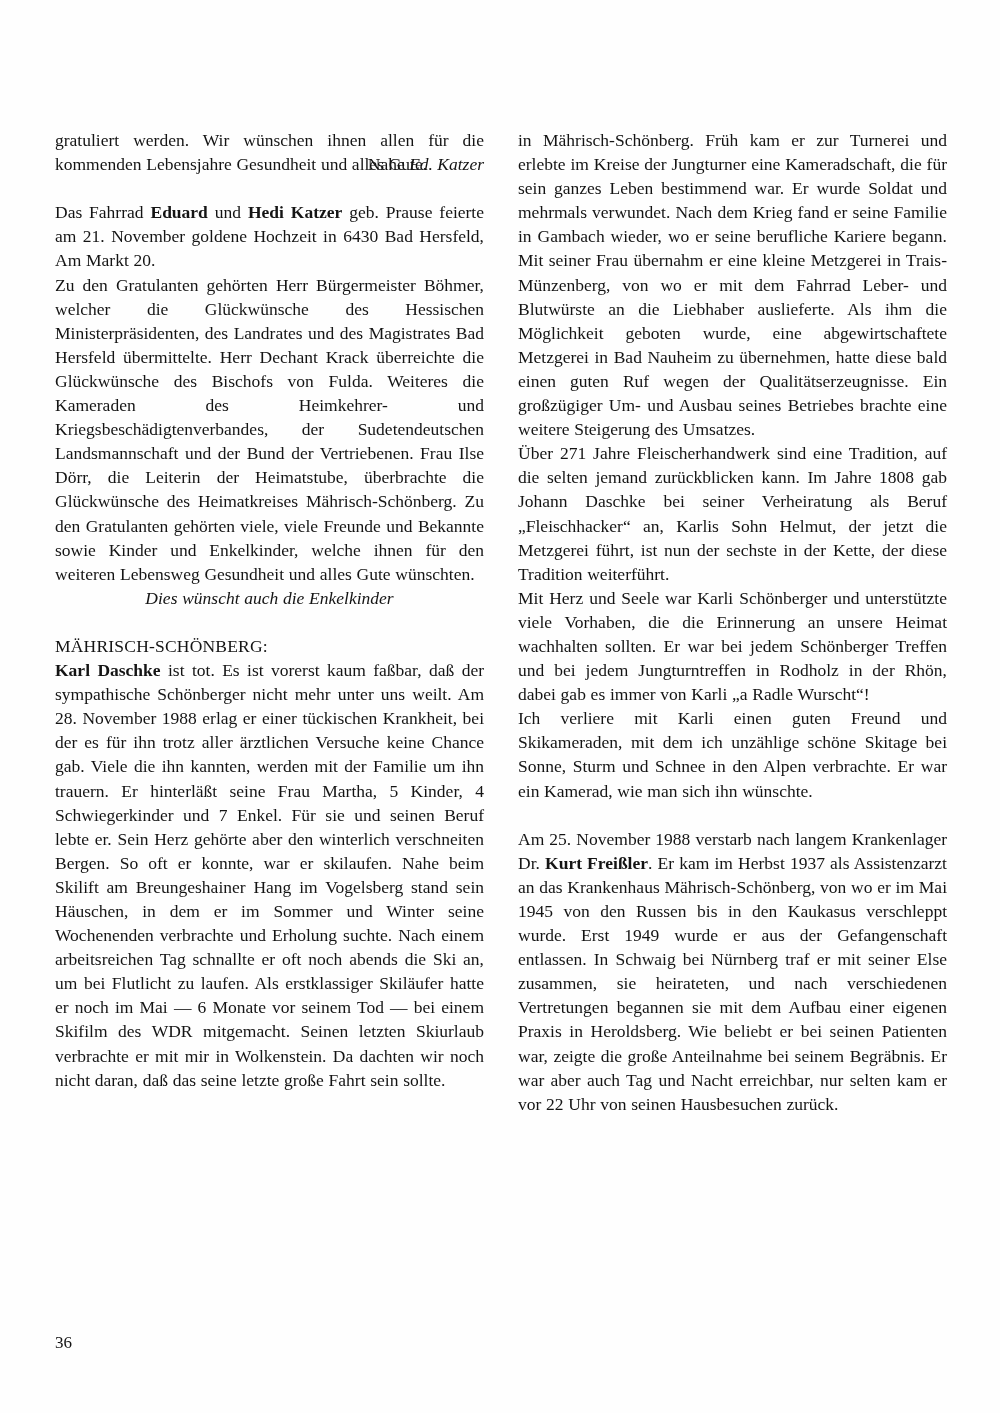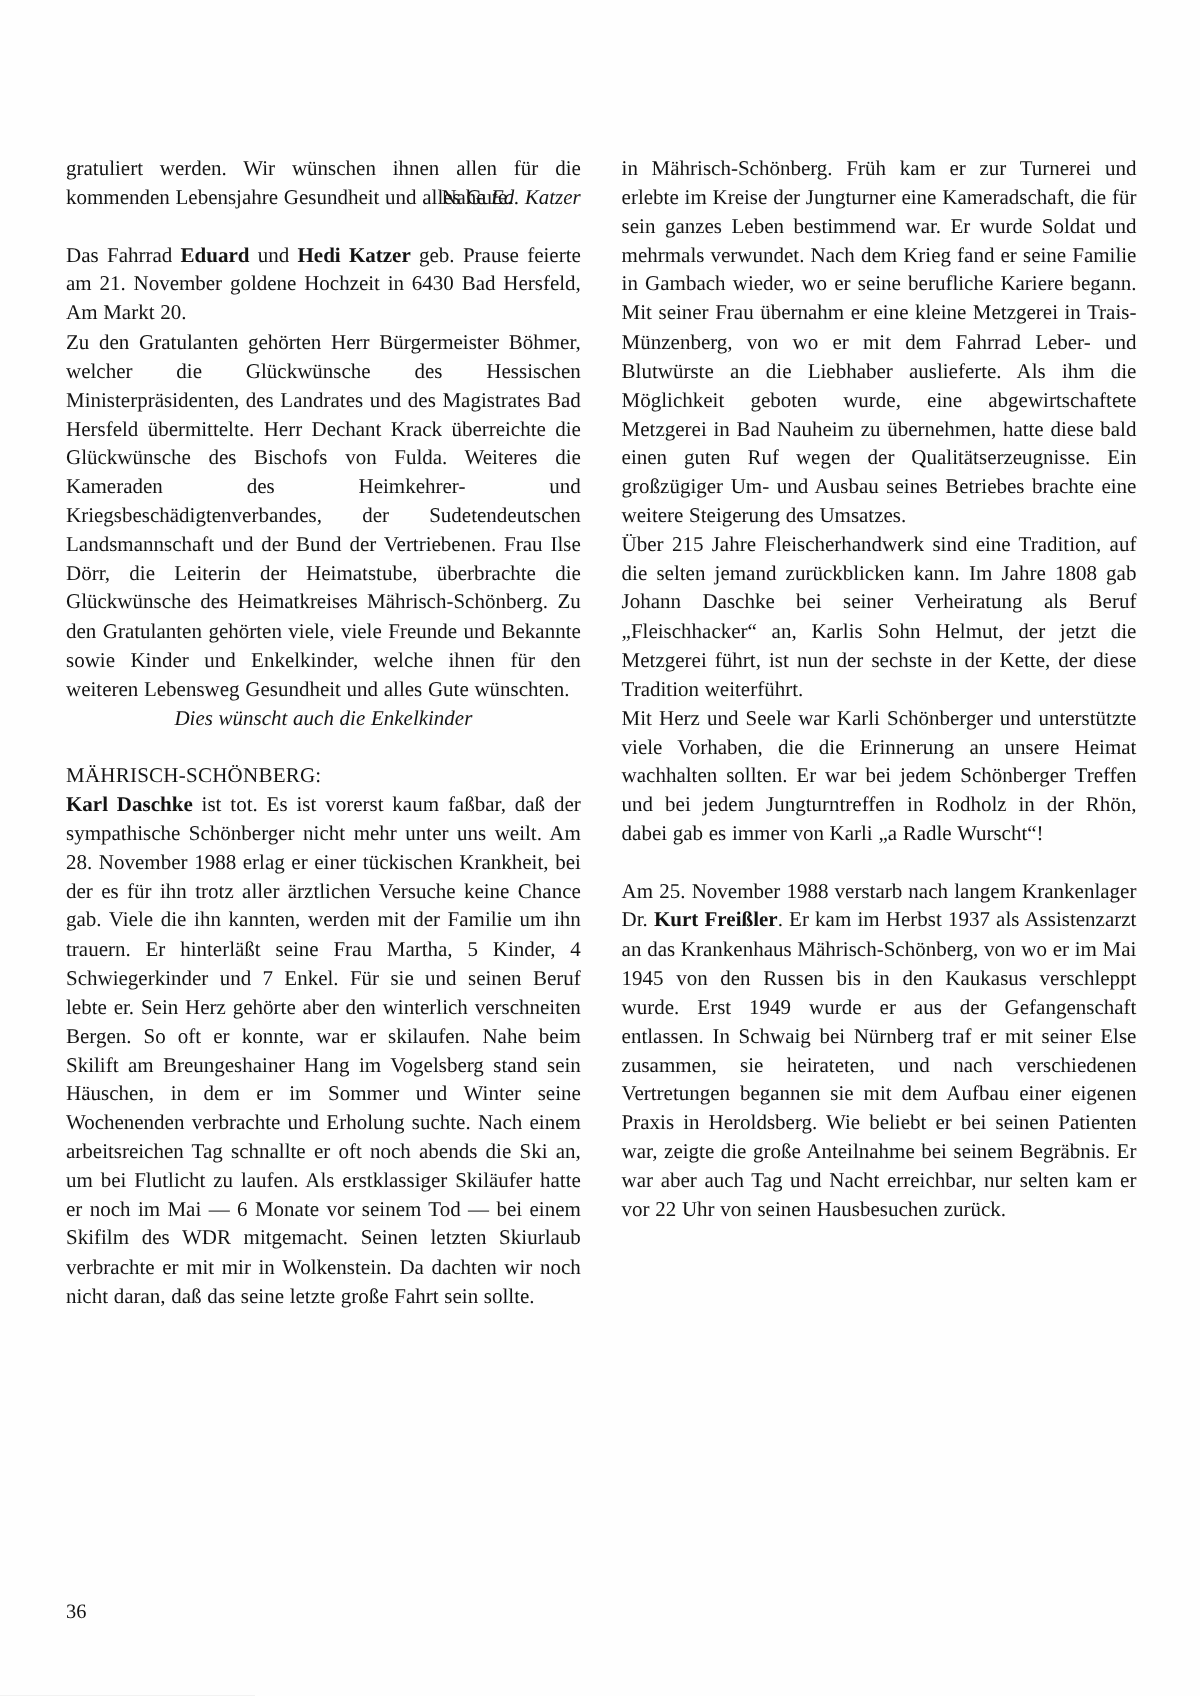--- a/index.html
+++ b/index.html
@@ -68,19 +68,20 @@
         <div class="block p"><span>gratuliert werden. Wir wünschen ihnen allen für die kommenden Lebensjahre Gesundheit und alles Gute.</span></div>
         <div class="signature"><span>Nahe </span><span class="i">Ed. Katzer</span></div>
         <div class="block p gap"><span>Das Fahrrad </span><span class="b">Eduard</span><span> und </span><span class="b">Hedi Katzer</span><span> geb. Prause feierte am 21. November goldene Hochzeit in 6430 Bad Hersfeld, Am Markt 20.</span></div>
         <div class="block p"><span>Zu den Gratulanten gehörten Herr Bürgermeister Böhmer, welcher die Glückwünsche des Hessischen Ministerpräsidenten, des Landrates und des Magistrates Bad Hersfeld übermittelte. Herr Dechant Krack überreichte die Glückwünsche des Bischofs von Fulda. Weiteres die Kameraden des Heimkehrer- und Kriegsbeschädigtenverbandes, der Sudetendeutschen Landsmannschaft und der Bund der Vertriebenen. Frau Ilse Dörr, die Leiterin der Heimatstube, überbrachte die Glückwünsche des Heimatkreises Mährisch-Schönberg. Zu den Gratulanten gehörten viele, viele Freunde und Bekannte sowie Kinder und Enkelkinder, welche ihnen für den weiteren Lebensweg Gesundheit und alles Gute wünschten.</span></div>
         <div class="block center"><span class="i">Dies wünscht auch die Enkelkinder</span></div>
         <div class="block heading gap"><span>MÄHRISCH-SCHÖNBERG:</span></div>
         <div class="block p"><span class="b">Karl Daschke</span><span> ist tot. Es ist vorerst kaum faßbar, daß der sympathische Schönberger nicht mehr unter uns weilt. Am 28. November 1988 erlag er einer tückischen Krankheit, bei der es für ihn trotz aller ärztlichen Versuche keine Chance gab. Viele die ihn kannten, werden mit der Familie um ihn trauern. Er hinterläßt seine Frau Martha, 5 Kinder, 4 Schwiegerkinder und 7 Enkel. Für sie und seinen Beruf lebte er. Sein Herz gehörte aber den winterlich verschneiten Bergen. So oft er konnte, war er skilaufen. Nahe beim Skilift am Breungeshainer Hang im Vogelsberg stand sein Häuschen, in dem er im Sommer und Winter seine Wochenenden verbrachte und Erholung suchte. Nach einem arbeitsreichen Tag schnallte er oft noch abends die Ski an, um bei Flutlicht zu laufen. Als erstklassiger Skiläufer hatte er noch im Mai — 6 Monate vor seinem Tod — bei einem Skifilm des WDR mitgemacht. Seinen letzten Skiurlaub verbrachte er mit mir in Wolkenstein. Da dachten wir noch nicht daran, daß das seine letzte große Fahrt sein sollte.</span></div>
       </div>
     <div class="col">
         <div class="block p"><span>in Mährisch-Schönberg. Früh kam er zur Turnerei und erlebte im Kreise der Jungturner eine Kameradschaft, die für sein ganzes Leben bestimmend war. Er wurde Soldat und mehrmals verwundet. Nach dem Krieg fand er seine Familie in Gambach wieder, wo er seine berufliche Kariere begann. Mit seiner Frau übernahm er eine kleine Metzgerei in Trais-Münzenberg, von wo er mit dem Fahrrad Leber- und Blutwürste an die Liebhaber auslieferte. Als ihm die Möglichkeit geboten wurde, eine abgewirtschaftete Metzgerei in Bad Nauheim zu übernehmen, hatte diese bald einen guten Ruf wegen der Qualitätserzeugnisse. Ein großzügiger Um- und Ausbau seines Betriebes brachte eine weitere Steigerung des Umsatzes.</span></div>
-        <div class="block p"><span>Über 215 Jahre Fleischerhandwerk sind eine Tradition, auf die selten jemand zurückblicken kann. Im Jahre 1808 gab Johann Daschke bei seiner Verheiratung als Beruf „Fleischhacker“ an, Karlis Sohn Helmut, der jetzt die Metzgerei führt, ist nun der sechste in der Kette, der diese Tradition weiterführt.</span></div>
+        <div class="block p"><span>Über 271 Jahre Fleischerhandwerk sind eine Tradition, auf die selten jemand zurückblicken kann. Im Jahre 1808 gab Johann Daschke bei seiner Verheiratung als Beruf „Fleischhacker“ an, Karlis Sohn Helmut, der jetzt die Metzgerei führt, ist nun der sechste in der Kette, der diese Tradition weiterführt.</span></div>
         <div class="block p"><span>Mit Herz und Seele war Karli Schönberger und unterstützte viele Vorhaben, die die Erinnerung an unsere Heimat wachhalten sollten. Er war bei jedem Schönberger Treffen und bei jedem Jungturntreffen in Rodholz in der Rhön, dabei gab es immer von Karli „a Radle Wurscht“!</span></div>
+        <div class="block p"><span>Ich verliere mit Karli einen guten Freund und Skikameraden, mit dem ich unzählige schöne Skitage bei Sonne, Sturm und Schnee in den Alpen verbrachte. Er war ein Kamerad, wie man sich ihn wünschte.</span></div>
         <div class="block p gap"><span>Am 25. November 1988 verstarb nach langem Krankenlager Dr. </span><span class="b">Kurt Freißler</span><span>. Er kam im Herbst 1937 als Assistenzarzt an das Krankenhaus Mährisch-Schönberg, von wo er im Mai 1945 von den Russen bis in den Kaukasus verschleppt wurde. Erst 1949 wurde er aus der Gefangenschaft entlassen. In Schwaig bei Nürnberg traf er mit seiner Else zusammen, sie heirateten, und nach verschiedenen Vertretungen begannen sie mit dem Aufbau einer eigenen Praxis in Heroldsberg. Wie beliebt er bei seinen Patienten war, zeigte die große Anteilnahme bei seinem Begräbnis. Er war aber auch Tag und Nacht erreichbar, nur selten kam er vor 22 Uhr von seinen Hausbesuchen zurück.</span></div>
       </div>
   </div>
   <div class="page-number">36</div>
 </div>
 
 </body></html>

